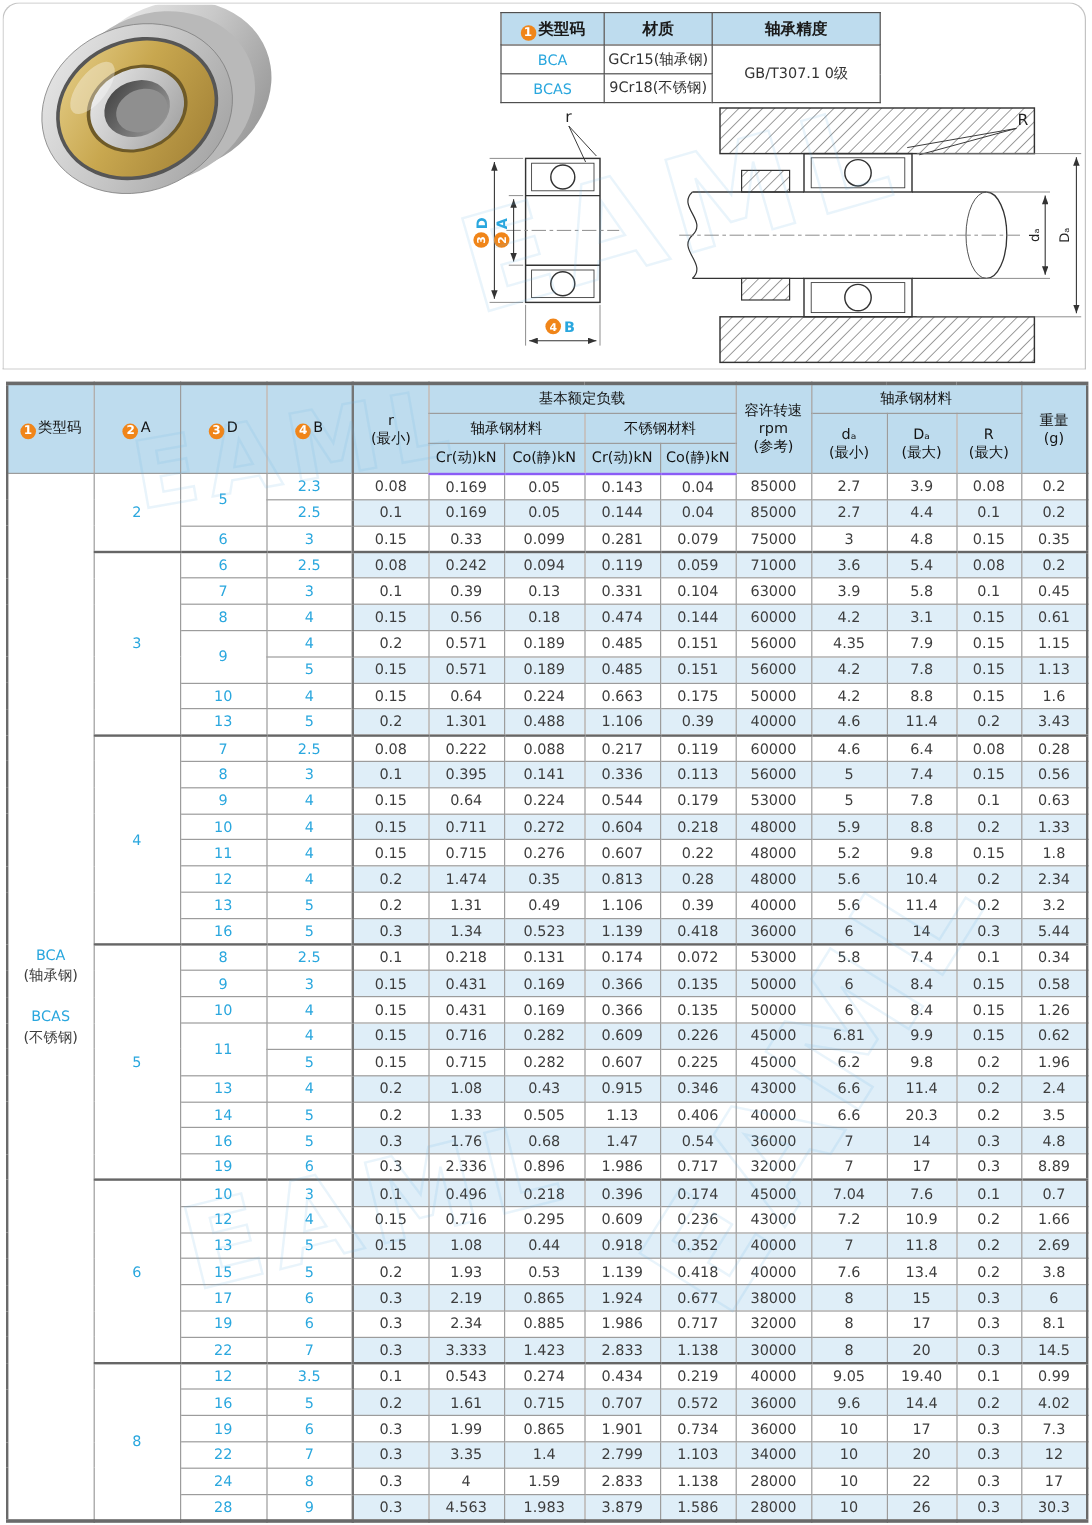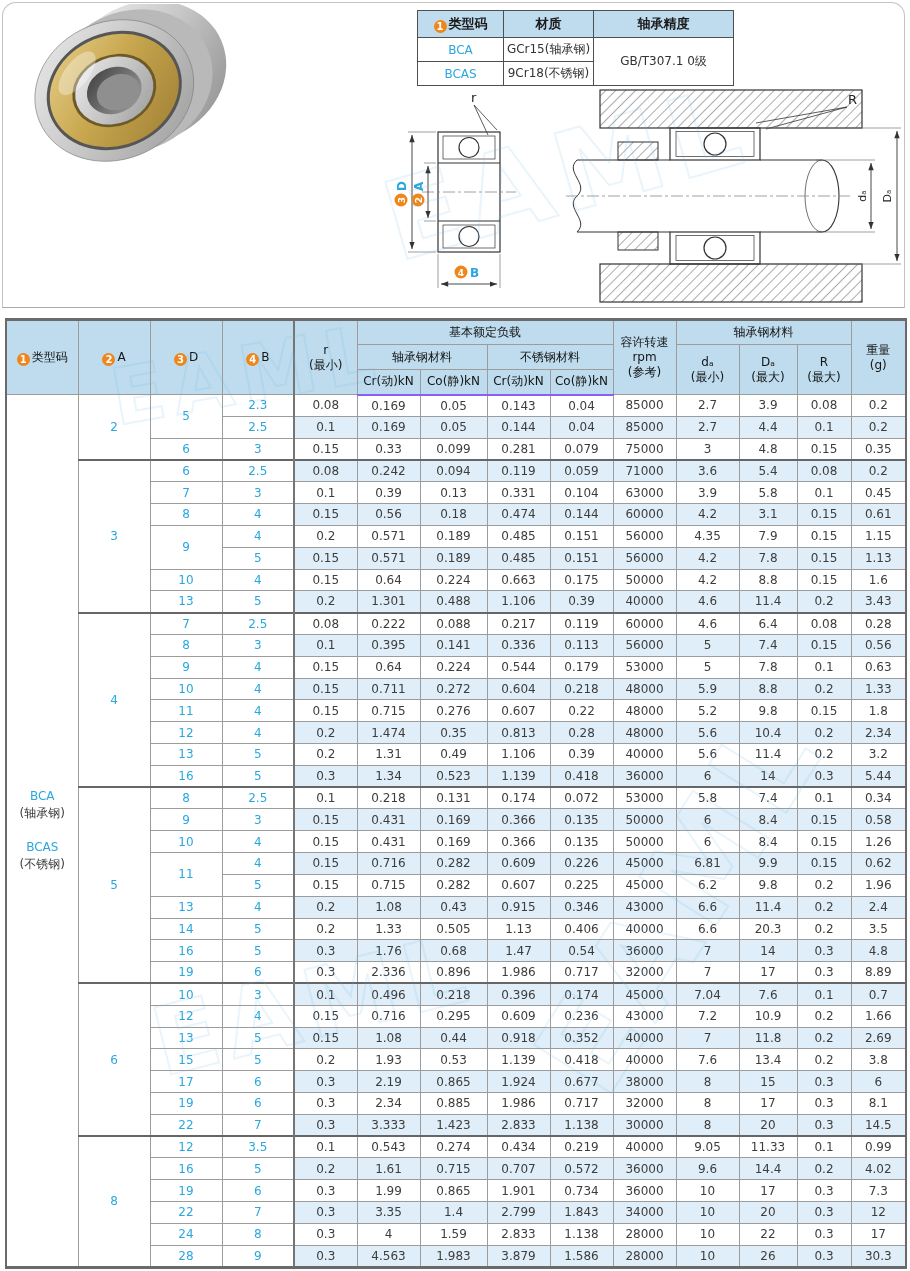--- a/index.html
+++ b/index.html
@@ -767,21 +767,21 @@
         <td class="c-blue" rowspan="6">8</td>
         <td class="c-blue">12</td>
         <td class="c-blue">3.5</td>
         <td class="data rstart">0.1</td>
         <td class="data">0.543</td>
         <td class="data">0.274</td>
         <td class="data">0.434</td>
         <td class="data">0.219</td>
         <td class="data">40000</td>
         <td class="data">9.05</td>
-        <td class="data">11.33</td>
+        <td class="data">19.40</td>
         <td class="data">0.1</td>
         <td class="data">0.99</td>
       </tr>
       <tr class="alt">
         <td class="c-blue">16</td>
         <td class="c-blue">5</td>
         <td class="data rstart">0.2</td>
         <td class="data">1.61</td>
         <td class="data">0.715</td>
         <td class="data">0.707</td>
@@ -806,21 +806,21 @@
         <td class="data">0.3</td>
         <td class="data">7.3</td>
       </tr>
       <tr class="alt">
         <td class="c-blue">22</td>
         <td class="c-blue">7</td>
         <td class="data rstart">0.3</td>
         <td class="data">3.35</td>
         <td class="data">1.4</td>
         <td class="data">2.799</td>
-        <td class="data">1.843</td>
+        <td class="data">1.103</td>
         <td class="data">34000</td>
         <td class="data">10</td>
         <td class="data">20</td>
         <td class="data">0.3</td>
         <td class="data">12</td>
       </tr>
       <tr>
         <td class="c-blue">24</td>
         <td class="c-blue">8</td>
         <td class="data rstart">0.3</td>

